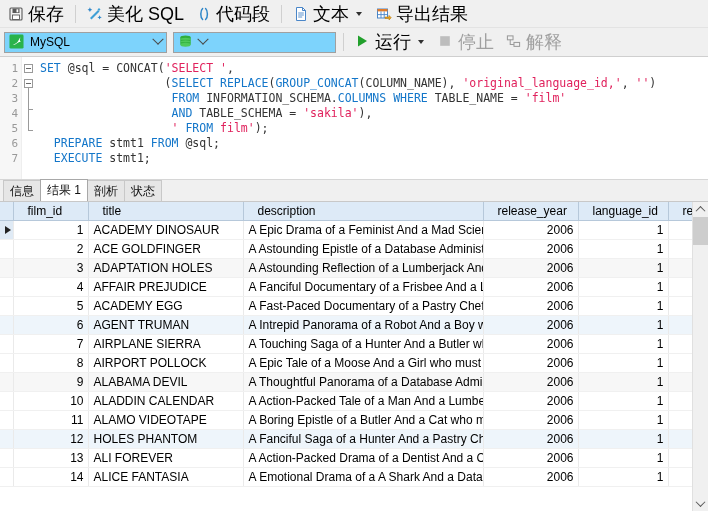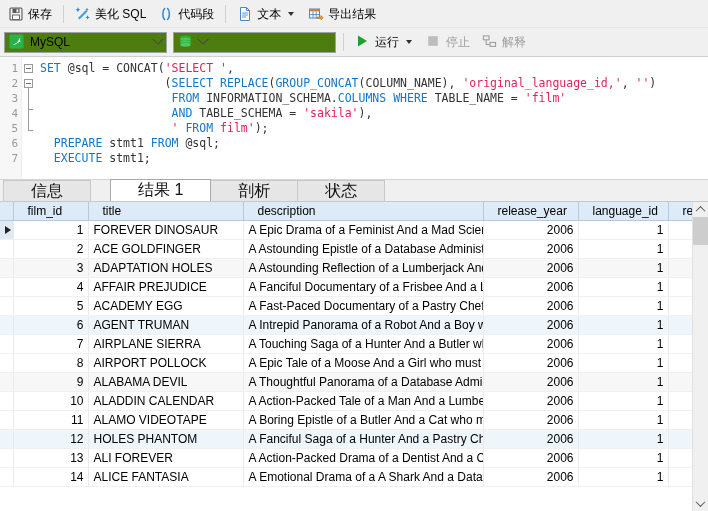--- a/index.html
+++ b/index.html
@@ -30,21 +30,21 @@
   .tb-btn {
     display: flex; align-items: center;
     height: 22px;
     padding: 0 5px;
     gap: 4px;
     border: 1px solid transparent;
     border-radius: 2px;
     cursor: default;
     white-space: nowrap;
   }
-  .tb-btn .lbl { font-size: 12px; color:#000; line-height: 1; }
+  .tb-btn .lbl { font-size: 18px; color:#000; line-height: 1; }
   .tb-btn.disabled .lbl { color: #a0a0a0; }
   .tb-sep {
     width: 1px; height: 18px;
     background: #d0d0d0;
     margin: 0 5px;
     flex: 0 0 auto;
   }
   .caret {
     width: 0; height: 0;
     border-left: 3.5px solid transparent;
@@ -60,21 +60,21 @@
     display: flex;
     align-items: center;
     background: #f0f0f0;
     border-bottom: 1px solid #cfcfcf;
     padding: 0 4px;
     box-sizing: border-box;
     flex: 0 0 auto;
   }
   .combo {
     height: 21px;
-    background: #4d7c0f;
+    background: #7dd3fc;
     border: 1px solid #a0a0a0;
     display: flex; align-items: center;
     box-sizing: border-box;
     padding-left: 4px;
     cursor: default;
   }
   .combo .c-label { flex: 1; font-size: 12px; padding-left: 5px; color:#000; }
   .combo .c-arrow {
     width: 17px; height: 100%;
     display:flex; align-items:center; justify-content:center;
@@ -157,38 +157,37 @@
     display: flex;
     align-items: flex-end;
     border-top: 1px solid #d6d6d6;
     border-bottom: 1px solid #c8c8c8;
     padding-left: 3px;
     box-sizing: border-box;
     flex: 0 0 auto;
   }
   .tab {
     height: 21px;
-    padding: 0 27px;
+    padding: 0 6px;
     display: flex; align-items: center;
-    font-size: 16px;
+    font-size: 12px;
     background: #e6e6e6;
     border: 1px solid #c8c8c8;
     border-bottom: none;
     margin-right: -1px;
     box-sizing: border-box;
     color: #111;
     cursor: default;
   }
   .tab.active {
     background: #ffffff;
     height: 22px;
     border-color: #a8a8a8;
     position: relative; z-index: 2;
     font-weight: normal;
-    margin-left: 20px;
   }
 
   
   .gridwrap {
     flex: 1;
     display: flex;
     min-height: 0;
     background: #fff;
     position: relative;
   }
@@ -480,21 +479,21 @@
               <th class="num">language_id</th>
               <th>rental_</th>
             </tr>
           </thead>
         <tbody id="rs-body">
             <tr class="current">
               <td class="rowmark">
                 <div class="rowptr"></div>
               </td>
               <td class="num">1</td>
-              <td>FOREVER DINOSAUR</td>
+              <td>ACADEMY DINOSAUR</td>
               <td>A Epic Drama of a Feminist And a Mad Scient</td>
               <td class="num">2006</td>
               <td class="num">1</td>
               <td></td>
             </tr>
             <tr>
               <td class="rowmark"></td>
               <td class="num">2</td>
               <td>ACE GOLDFINGER</td>
               <td>A Astounding Epistle of a Database Administr</td>

